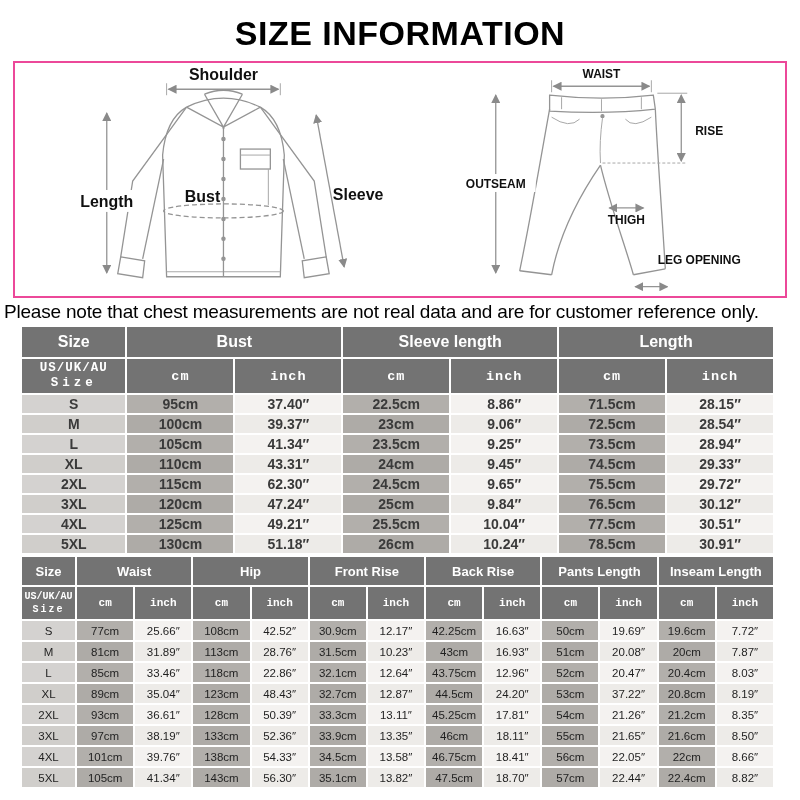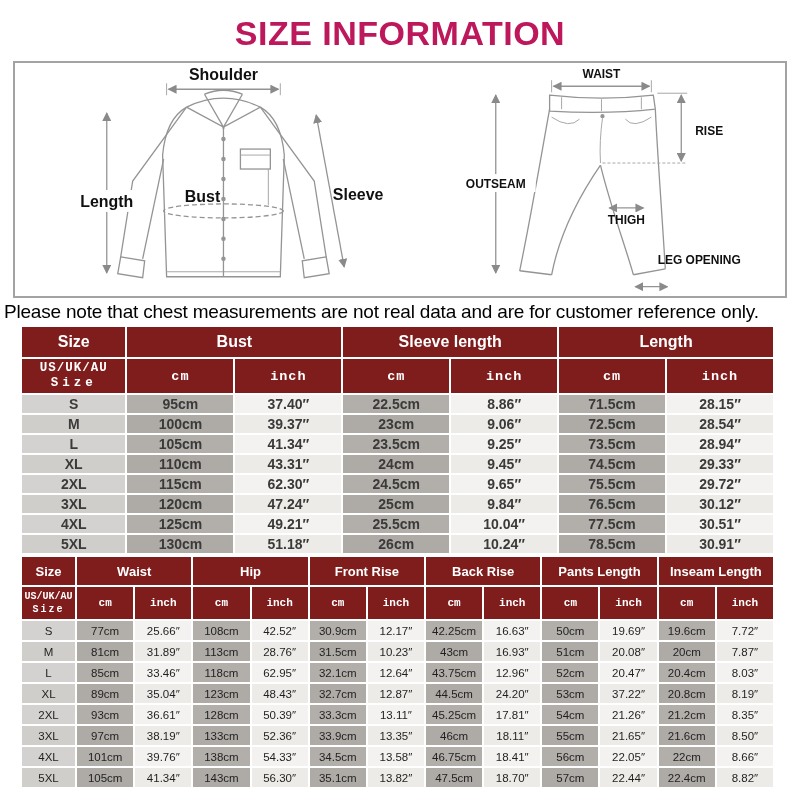--- a/index.html
+++ b/index.html
@@ -1,33 +1,33 @@
 <!DOCTYPE html>
 <html><head>
 <meta charset="utf-8">
 <style>
   html,body { margin:0; padding:0; background:#fff; }
   .page { width:800px; height:800px; background:#fff; overflow:hidden;
           font-family:"Liberation Sans", sans-serif; }
 
-  .title { text-align:center; font-size:34px; font-weight:bold; color:#be185d;
+  .title { text-align:center; font-size:34px; font-weight:bold; color:#000000;
            margin:14px 0 8px 0; letter-spacing:0.5px; }
 
-  .diagram-box { border:2px solid #a3a3a3; margin:0 13px; height:233px;
+  .diagram-box { border:2px solid #ec4899; margin:0 13px; height:233px;
                  display:flex; background:#fff; }
   .diagram-half { width:50%; height:233px; }
 
   .note { font-size:19px; color:#000; padding:3px 0 2px 4px; white-space:nowrap;
           letter-spacing:-0.2px; }
 
   table.size-table { border-collapse:separate; border-spacing:2px;
                      table-layout:fixed; width:755px; margin:0 0 0 20px; }
   table.size-table th, table.size-table td { text-align:center; vertical-align:middle;
                      padding:0; overflow:hidden; white-space:nowrap; }
-  .hdr { background:#7f1d1d; color:#fff; }
+  .hdr { background:#737373; color:#fff; }
 
   
   #top-table tr.group-row th  { height:30px; font-size:16px; font-weight:bold; }
   #top-table tr.unit-row th   { height:34px; font-family:"Liberation Mono",monospace;
                                 font-weight:bold; font-size:13.5px; letter-spacing:1px; }
   #top-table .sub-line1 { font-size:12.5px; line-height:15px; }
   #top-table .sub-line2 { font-size:12.5px; line-height:15px; letter-spacing:4px; }
   #top-table td { height:18px; font-size:14px; font-weight:bold; color:#3a3a3a; }
 
   
@@ -343,21 +343,21 @@
           <td class="col-cm">51cm</td>
           <td class="col-inch">20.08″</td>
           <td class="col-cm">20cm</td>
           <td class="col-inch">7.87″</td>
         </tr>
         <tr>
           <td class="col-size">L</td>
           <td class="col-cm">85cm</td>
           <td class="col-inch">33.46″</td>
           <td class="col-cm">118cm</td>
-          <td class="col-inch">62.95″</td>
+          <td class="col-inch">22.86″</td>
           <td class="col-cm">32.1cm</td>
           <td class="col-inch">12.64″</td>
           <td class="col-cm">43.75cm</td>
           <td class="col-inch">12.96″</td>
           <td class="col-cm">52cm</td>
           <td class="col-inch">20.47″</td>
           <td class="col-cm">20.4cm</td>
           <td class="col-inch">8.03″</td>
         </tr>
         <tr>

